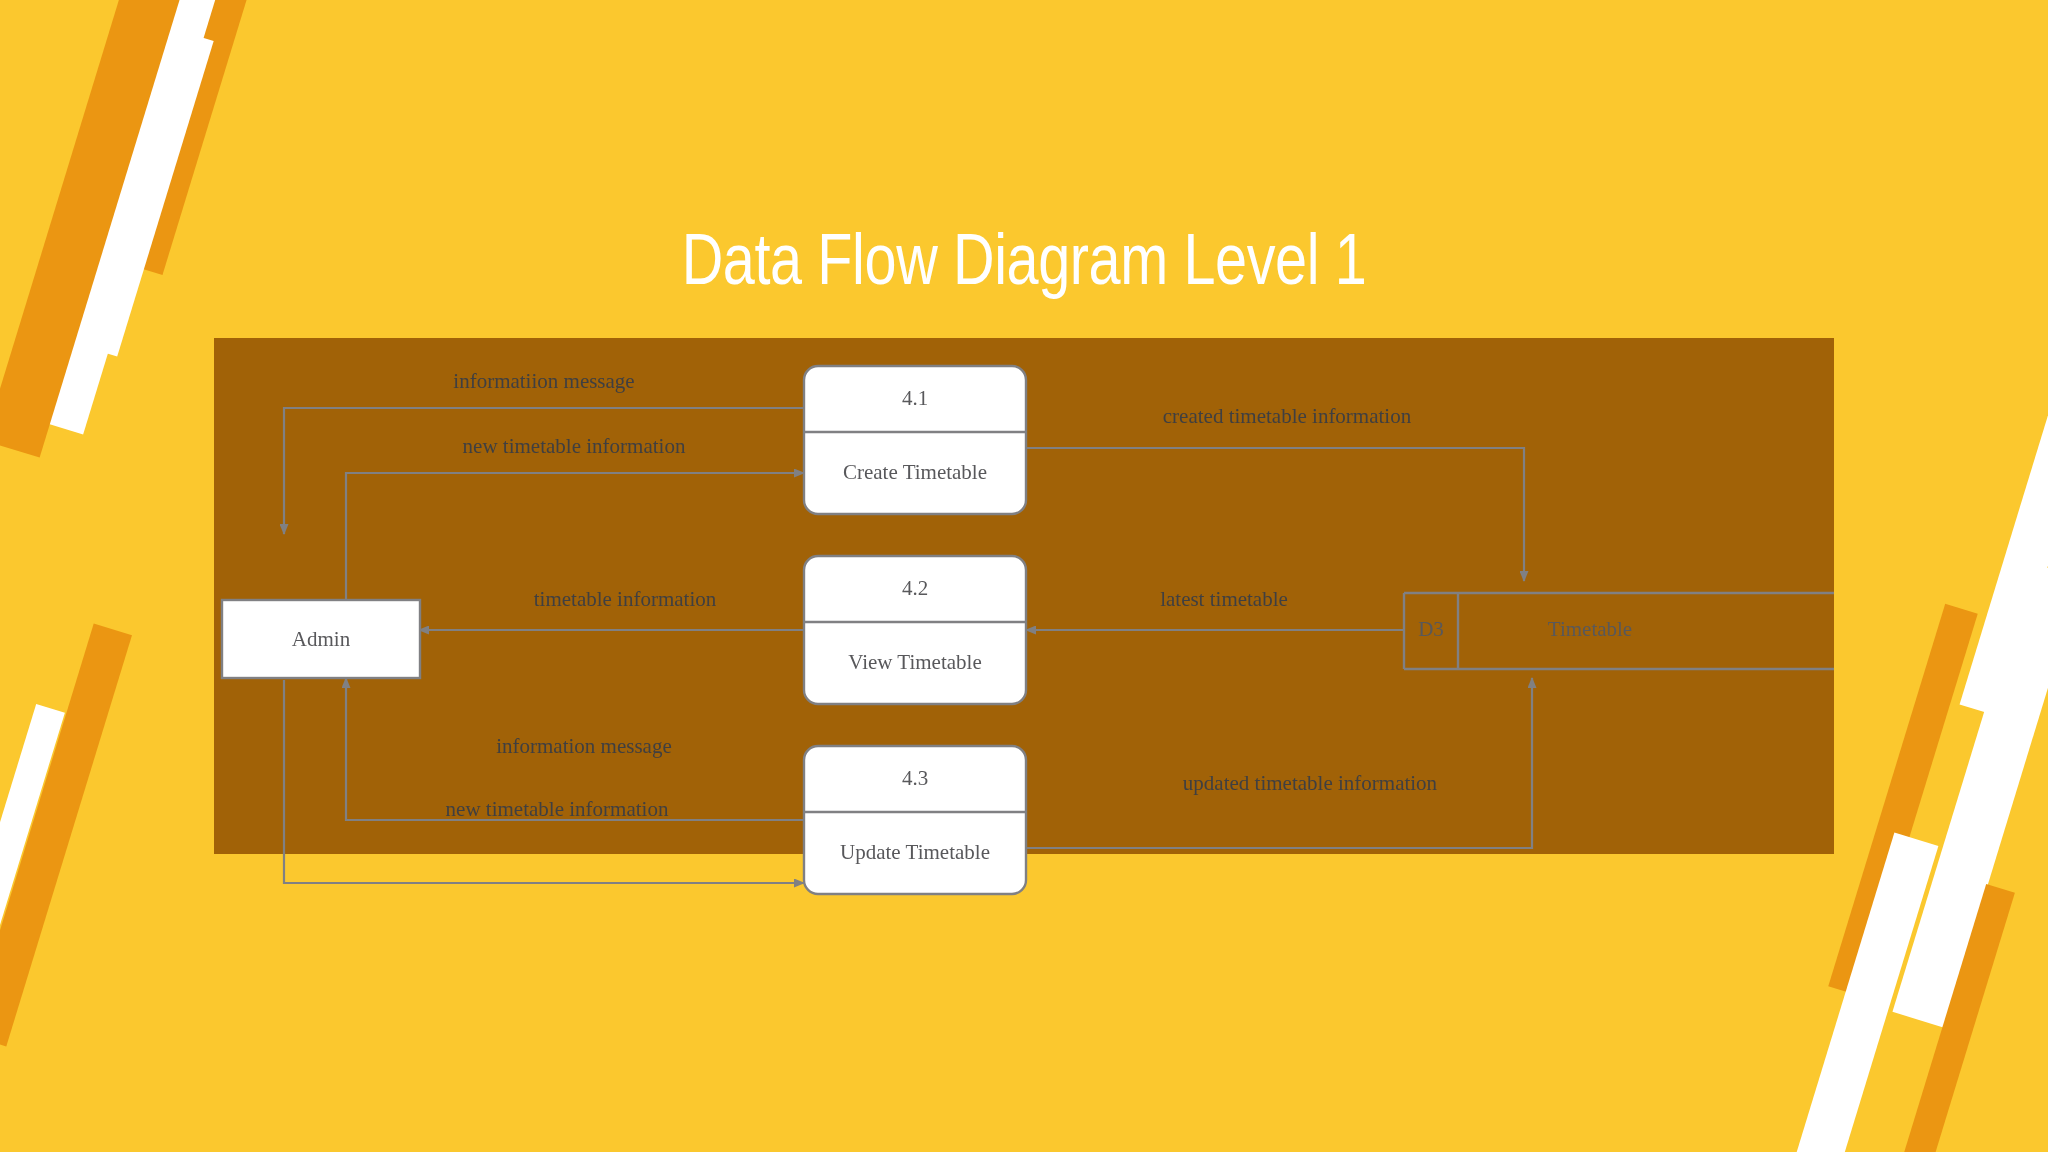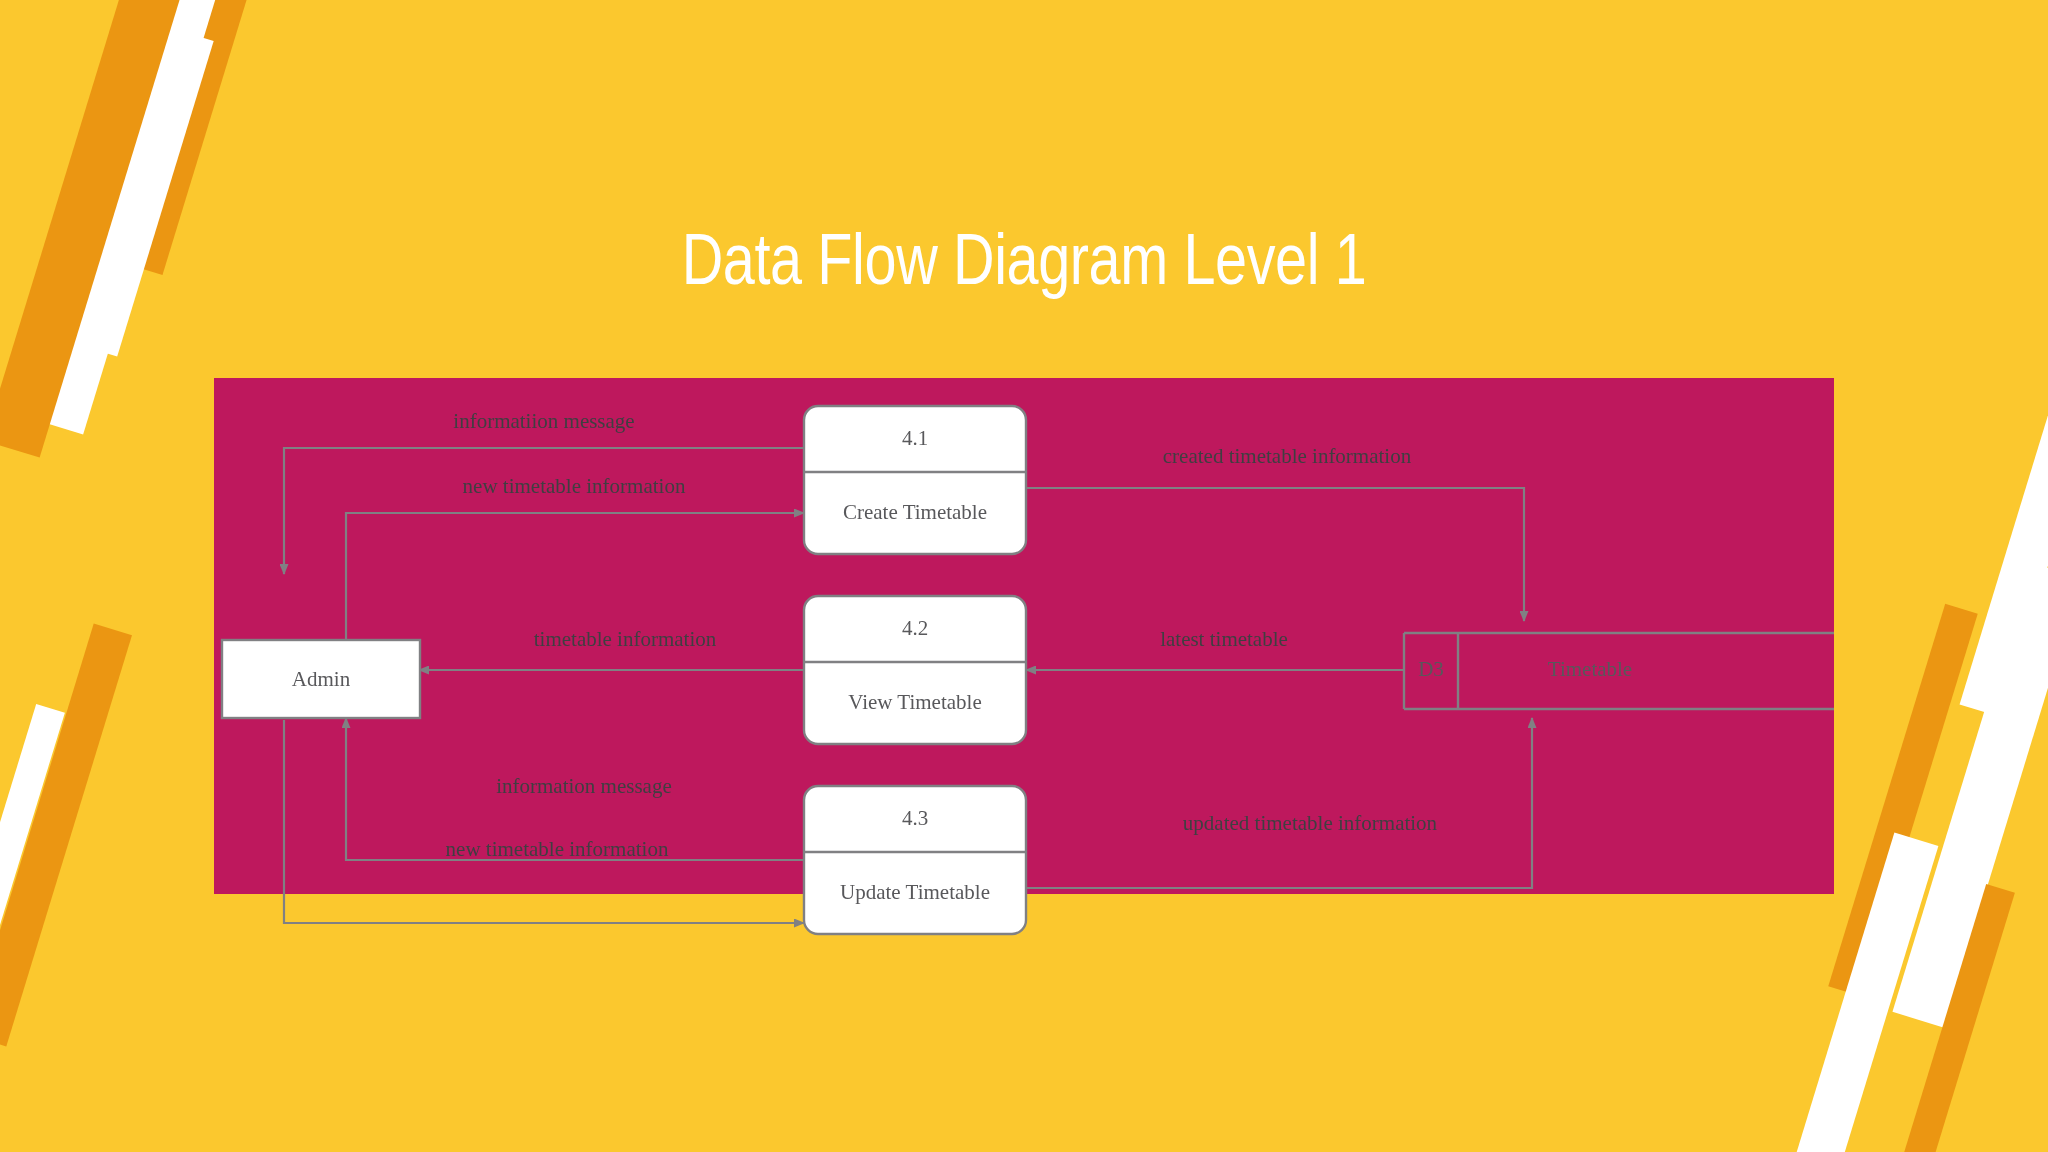--- a/index.html
+++ b/index.html
@@ -63,22 +63,21 @@
   }
   #title .tline { display: block; }
 
   
   #canvas {
     position: absolute;
     left: 214px;
     top: 338px;
     width: 1620px;
     height: 516px;
-    background: #be185d;
-    margin-top: 40px;
+    background: #a16207;
   }
   #canvas svg { display: block; }
 
   .node-label {
     font-family: "Liberation Serif", serif;
     fill: #58585b;
     font-size: 21px;
     text-anchor: middle;
     dominant-baseline: middle;
   }

